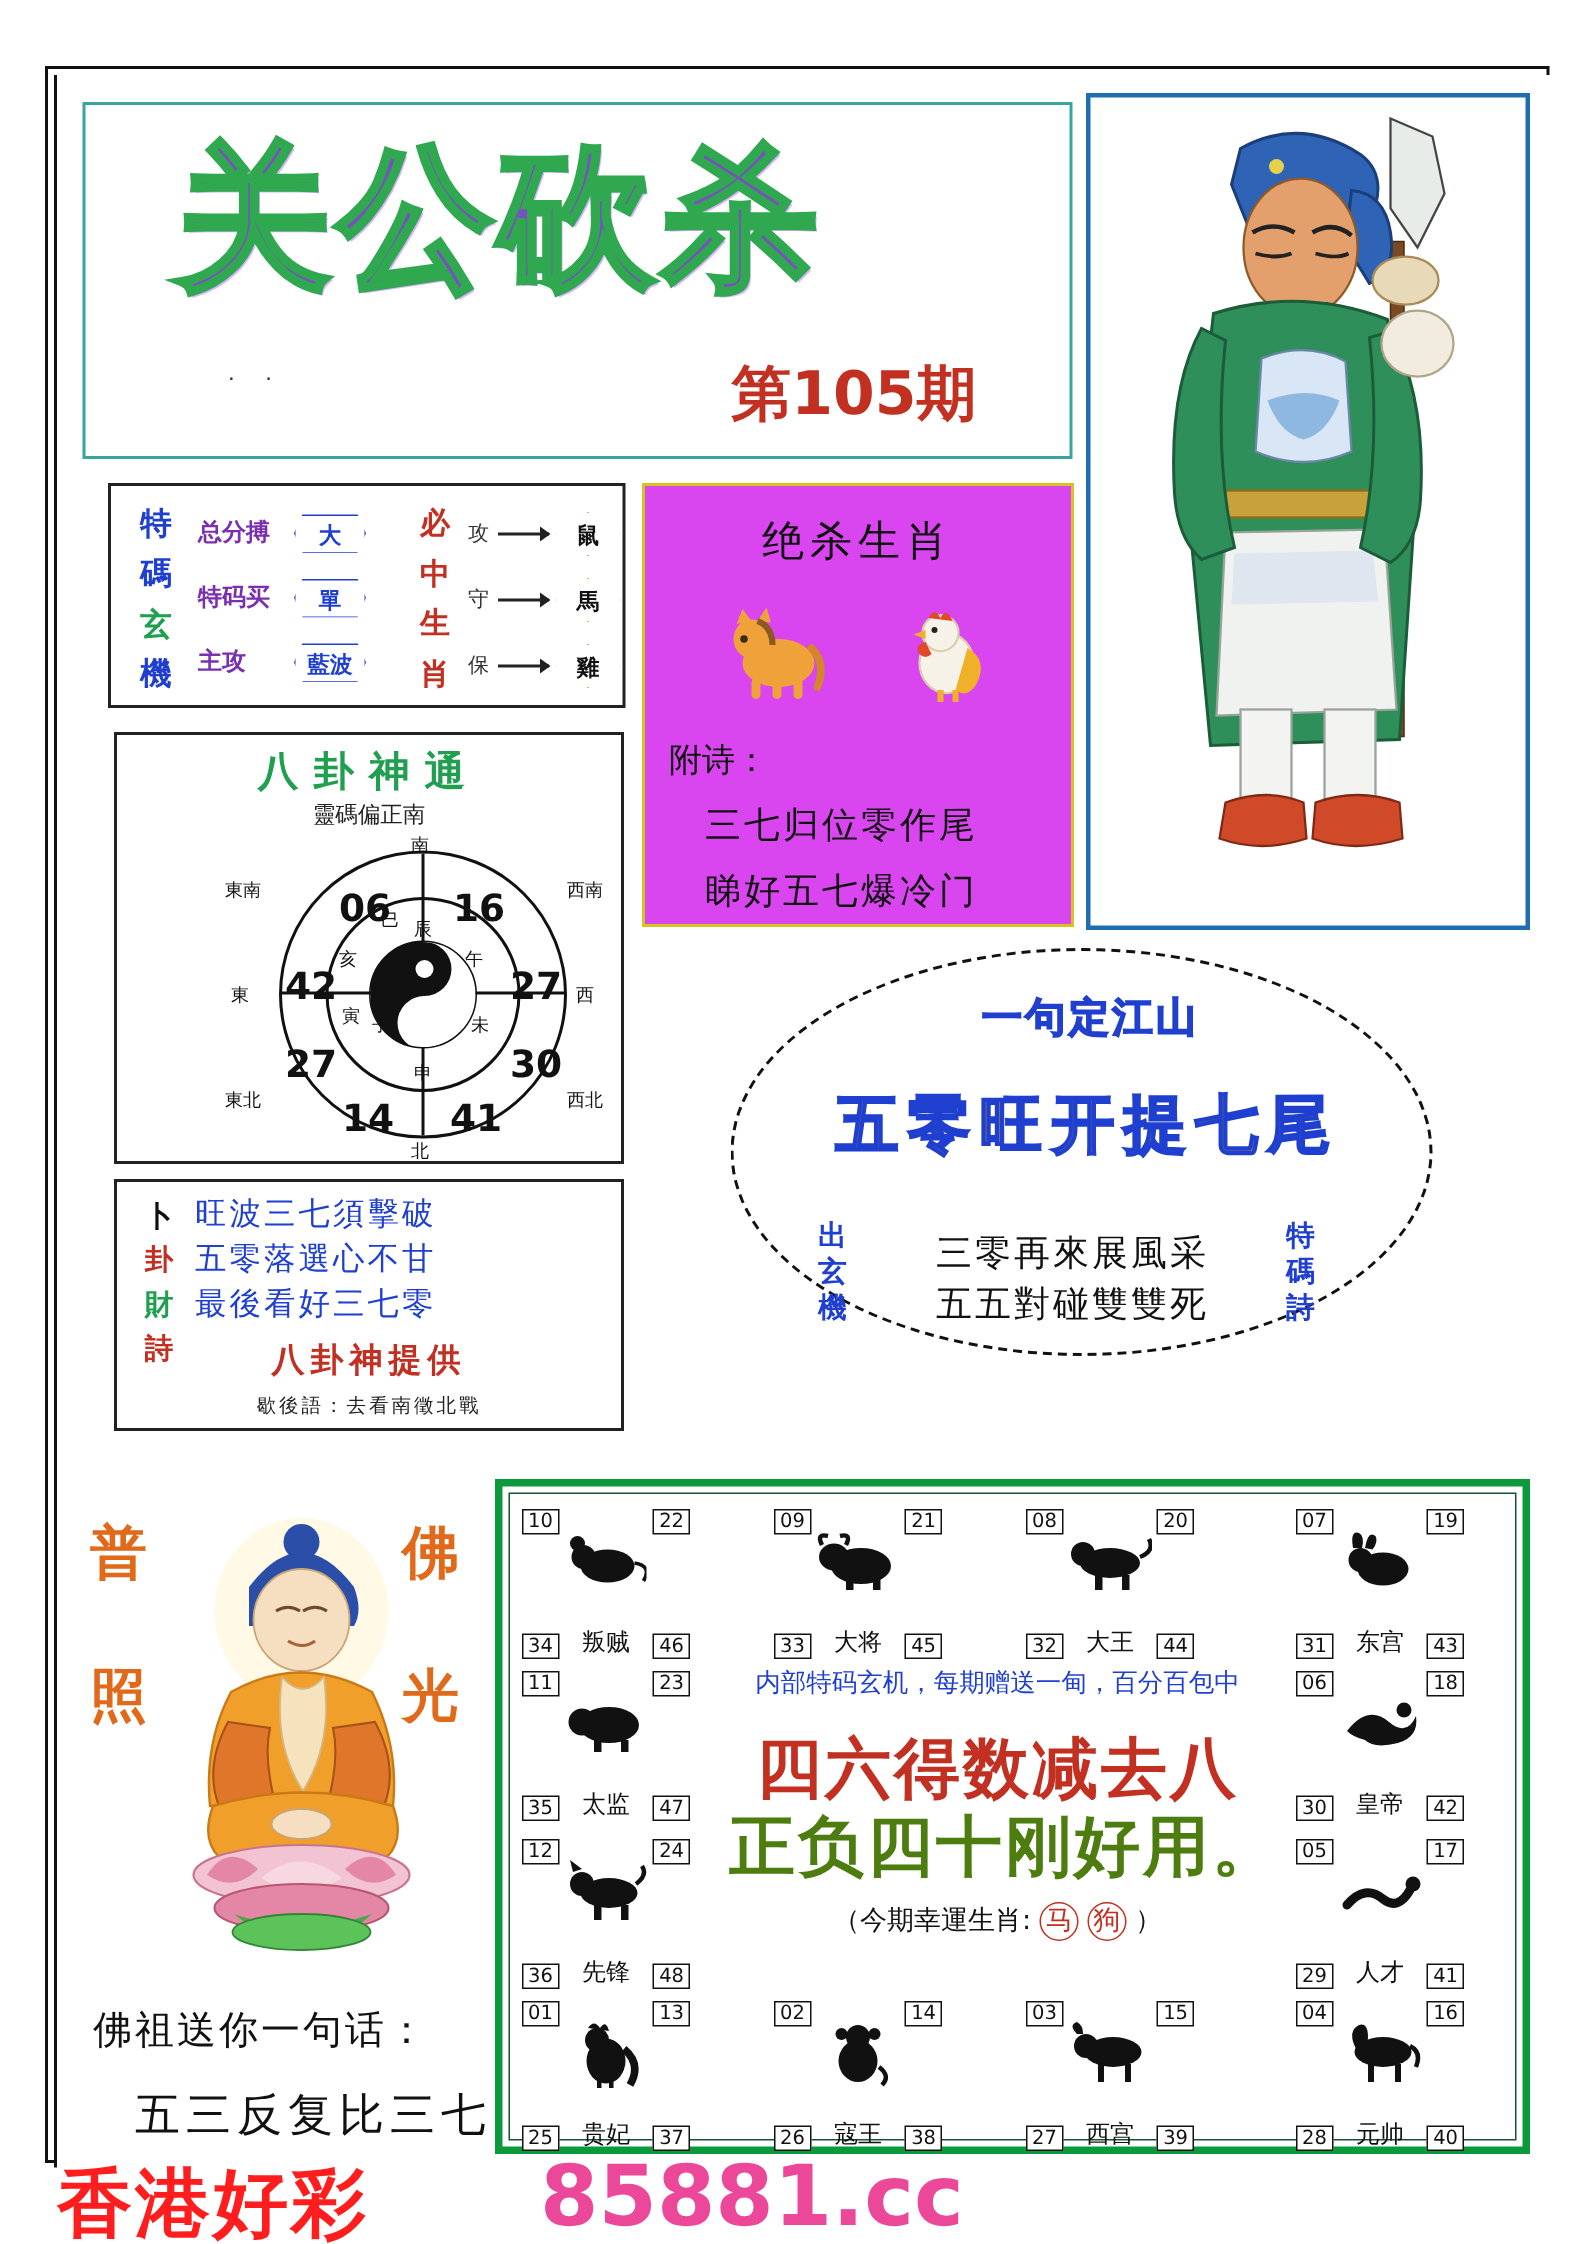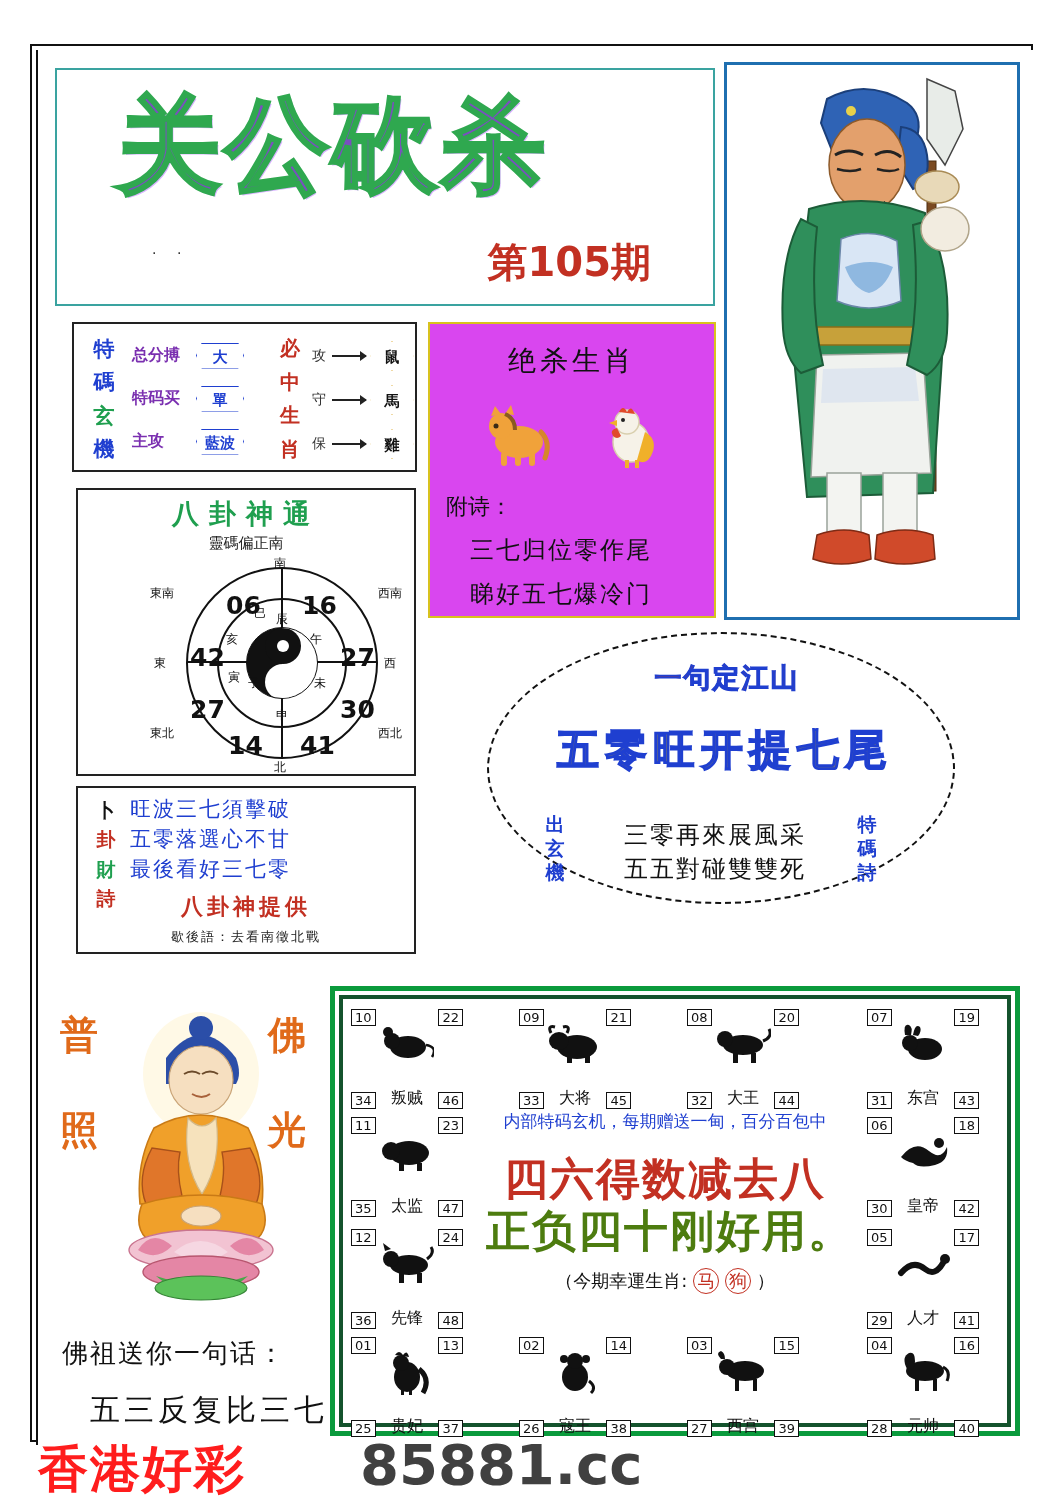--- a/index.html
+++ b/index.html
@@ -174,38 +174,38 @@
   .fo { position:absolute; left:268px; top:1010px; font-size:38px; font-weight:bold; color:#e06a1a; font-family:"DejaVu Sans",sans-serif;}
   .guang { position:absolute; left:268px; top:1105px; font-size:38px; font-weight:bold; color:#e06a1a; font-family:"DejaVu Sans",sans-serif;}
   .buddha-wrap { position:absolute; left:96px; top:988px; width:210px; height:330px;}
   .fo-line1 { position:absolute; left:62px; top:1336px; font-size:26px; color:#111; letter-spacing:2px; font-family:"DejaVu Sans",sans-serif;}
   .fo-line2 { position:absolute; left:90px; top:1390px; font-size:30px; color:#111; letter-spacing:4px; font-family:"DejaVu Sans",sans-serif;}
   
   .grid-box {
     position:absolute; left:330px; top:986px; width:690px; height:450px;
     border:5px solid #0a9a3c; background:#fff;
   }
-  .grid-inner { position:absolute; inset:4px; border:4px solid #14532d;}
+  .grid-inner { position:absolute; inset:4px; border:1px solid #14532d;}
   .cell { position:absolute; width:112px; height:104px; }
   .cell .n { position:absolute; font-size:13px; color:#111; border:1px solid #111; padding:0 3px; background:#fff; font-family:"DejaVu Sans",sans-serif;}
   .cell .tl { left:0; top:2px;}
   .cell .tr { right:0; top:2px;}
   .cell .bl { left:0; bottom:2px;}
   .cell .br { right:0; bottom:2px;}
   .cell .name { position:absolute; left:0; right:0; bottom:2px; text-align:center; font-size:16px; color:#111; font-family:"DejaVu Sans",sans-serif;}
   .cell .ani { position:absolute; left:50%; top:16px; transform:translateX(-50%); }
   .center-note { position:absolute; left:455px; top:1110px; width:420px; text-align:center; font-size:17px; color:#1f3fd0; font-family:"DejaVu Sans",sans-serif;}
   .center-big1 { position:absolute; left:455px; top:1150px; width:420px; text-align:center; font-size:44px; font-weight:bold; color:#c23022; letter-spacing:2px; font-family:"DejaVu Sans",sans-serif;}
   .center-big2 { position:absolute; left:455px; top:1202px; width:430px; text-align:center; font-size:44px; font-weight:bold; color:#4d7c0f; letter-spacing:2px; font-family:"DejaVu Sans",sans-serif;}
   .center-lucky { position:absolute; left:455px; top:1268px; width:420px; text-align:center; font-size:18px; color:#111; font-family:"DejaVu Sans",sans-serif;}
   .circle-zi { display:inline-block; border:1.5px solid #c23022; border-radius:50%; width:26px; height:26px; line-height:23px; text-align:center; color:#c23022;}
   
   .foot { position:absolute; left:20px; top:1432px; width:1020px; height:64px;}
   .foot .hk { position:absolute; left:18px; top:4px; font-size:50px; font-weight:bold; color:#ff1d1d; letter-spacing:2px; font-family:"DejaVu Sans",sans-serif;}
-  .foot .url { position:absolute; left:340px; top:0px; font-size:56px; font-weight:bold; color:#404040; font-family:"DejaVu Sans",sans-serif;}
+  .foot .url { position:absolute; left:340px; top:0px; font-size:56px; font-weight:bold; color:#ec4899; font-family:"DejaVu Sans",sans-serif;}
 </style>
 </head>
 <body>
 
 <div class="page">
 
   <div class="outer-frame"></div>
   <div class="inner-white"></div>
 
   <div class="title-box">

